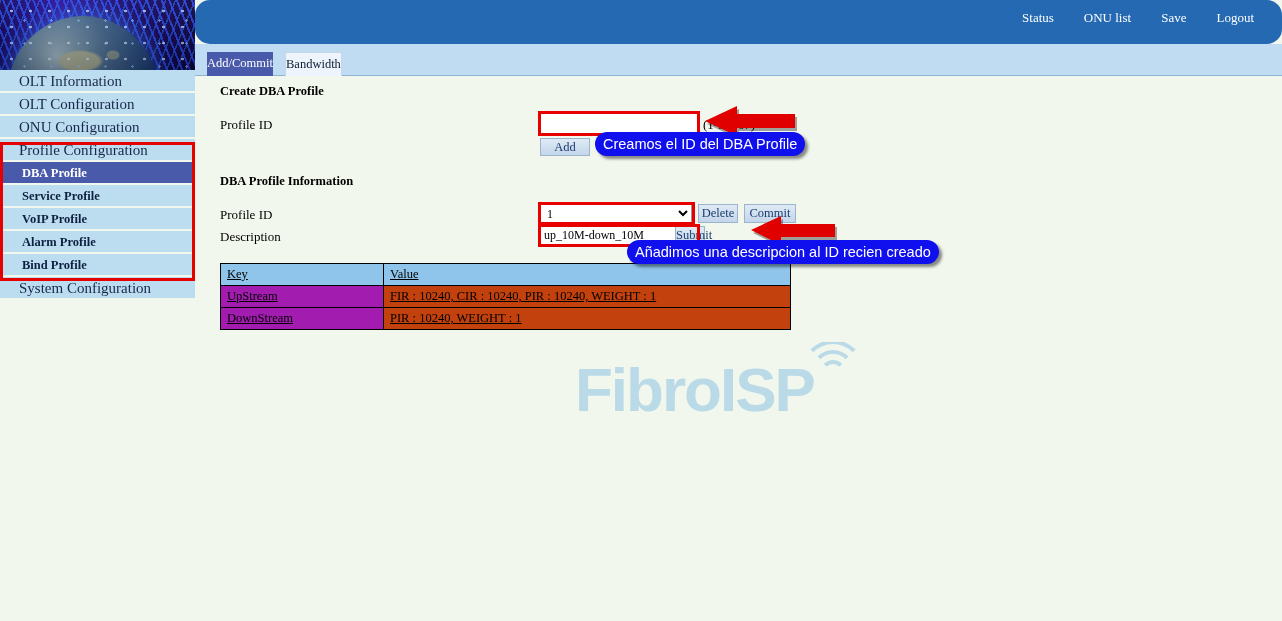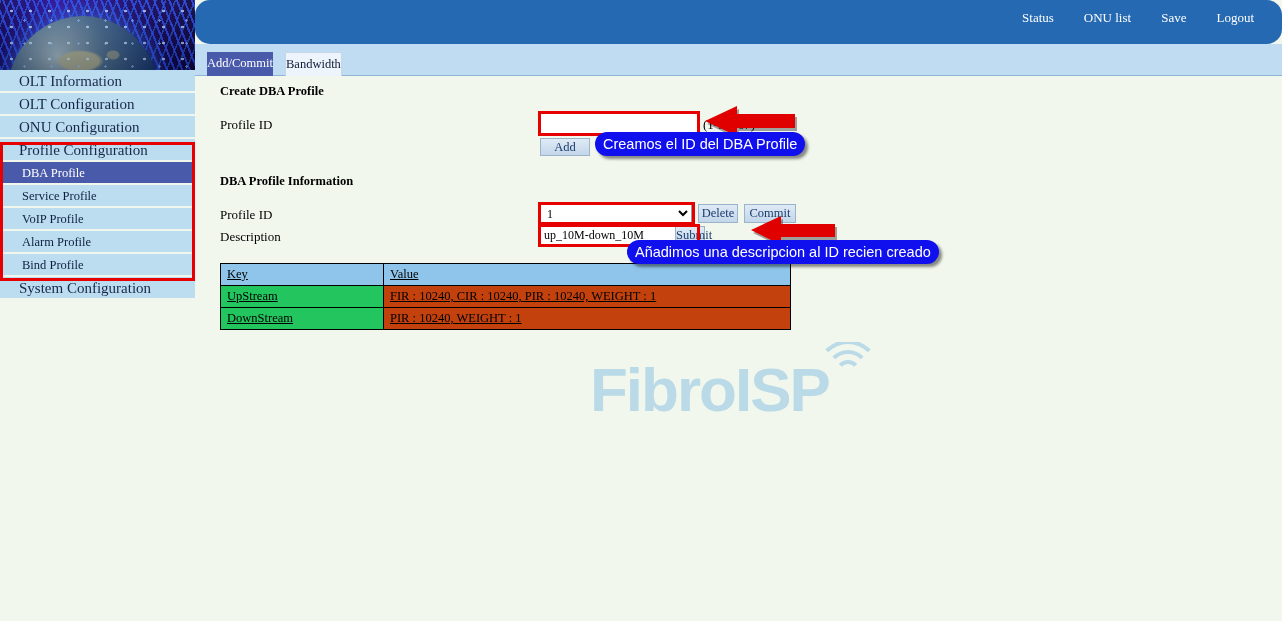--- a/index.html
+++ b/index.html
@@ -85,21 +85,21 @@
     font-family: "Liberation Serif", "DejaVu Serif", serif;
     padding-left: 19px;
     border-bottom: 2px solid #f2f7ed;
     white-space: nowrap;
     cursor: pointer;
     box-sizing: border-box;
   }
   .menu-item.sub {
     padding-left: 22px;
     font-size: 12.5px;
-    font-weight: normal;
+    font-weight: bold;
     color: #0d2040;
   }
   .menu-item.sub.active {
     background: #4a5aab;
     color: #ffffff;
   }
 
   
   #topbar {
     position: absolute;
@@ -254,35 +254,35 @@
     text-align: left;
     padding: 3px 6px;
     height: 19px;
     box-sizing: border-box;
   }
   table.kv th {
     background: #8fc5ea;
     font-weight: normal;
   }
   table.kv td.keycol {
-    background: #22c55e;
+    background: #a21caf;
     width: 163px;
     margin-left: 41px;
   }
   table.kv td.valcol {
     background: #c2410c;
     width: 407px;
   }
   table.kv th.keyhead { width: 163px; }
   table.kv th.valhead { width: 407px; }
 
   
   #watermark {
     position: absolute;
-    left: 395px; top: 268px;
+    left: 380px; top: 268px;
     width: 400px; height: 90px;
     z-index: 10;
     pointer-events: none;
     opacity: .55;
   }
   #watermark .wm-text {
     position: absolute;
     left: 0; top: 10px;
     font-family: "Liberation Sans", "DejaVu Sans", sans-serif;
     font-size: 62px;

